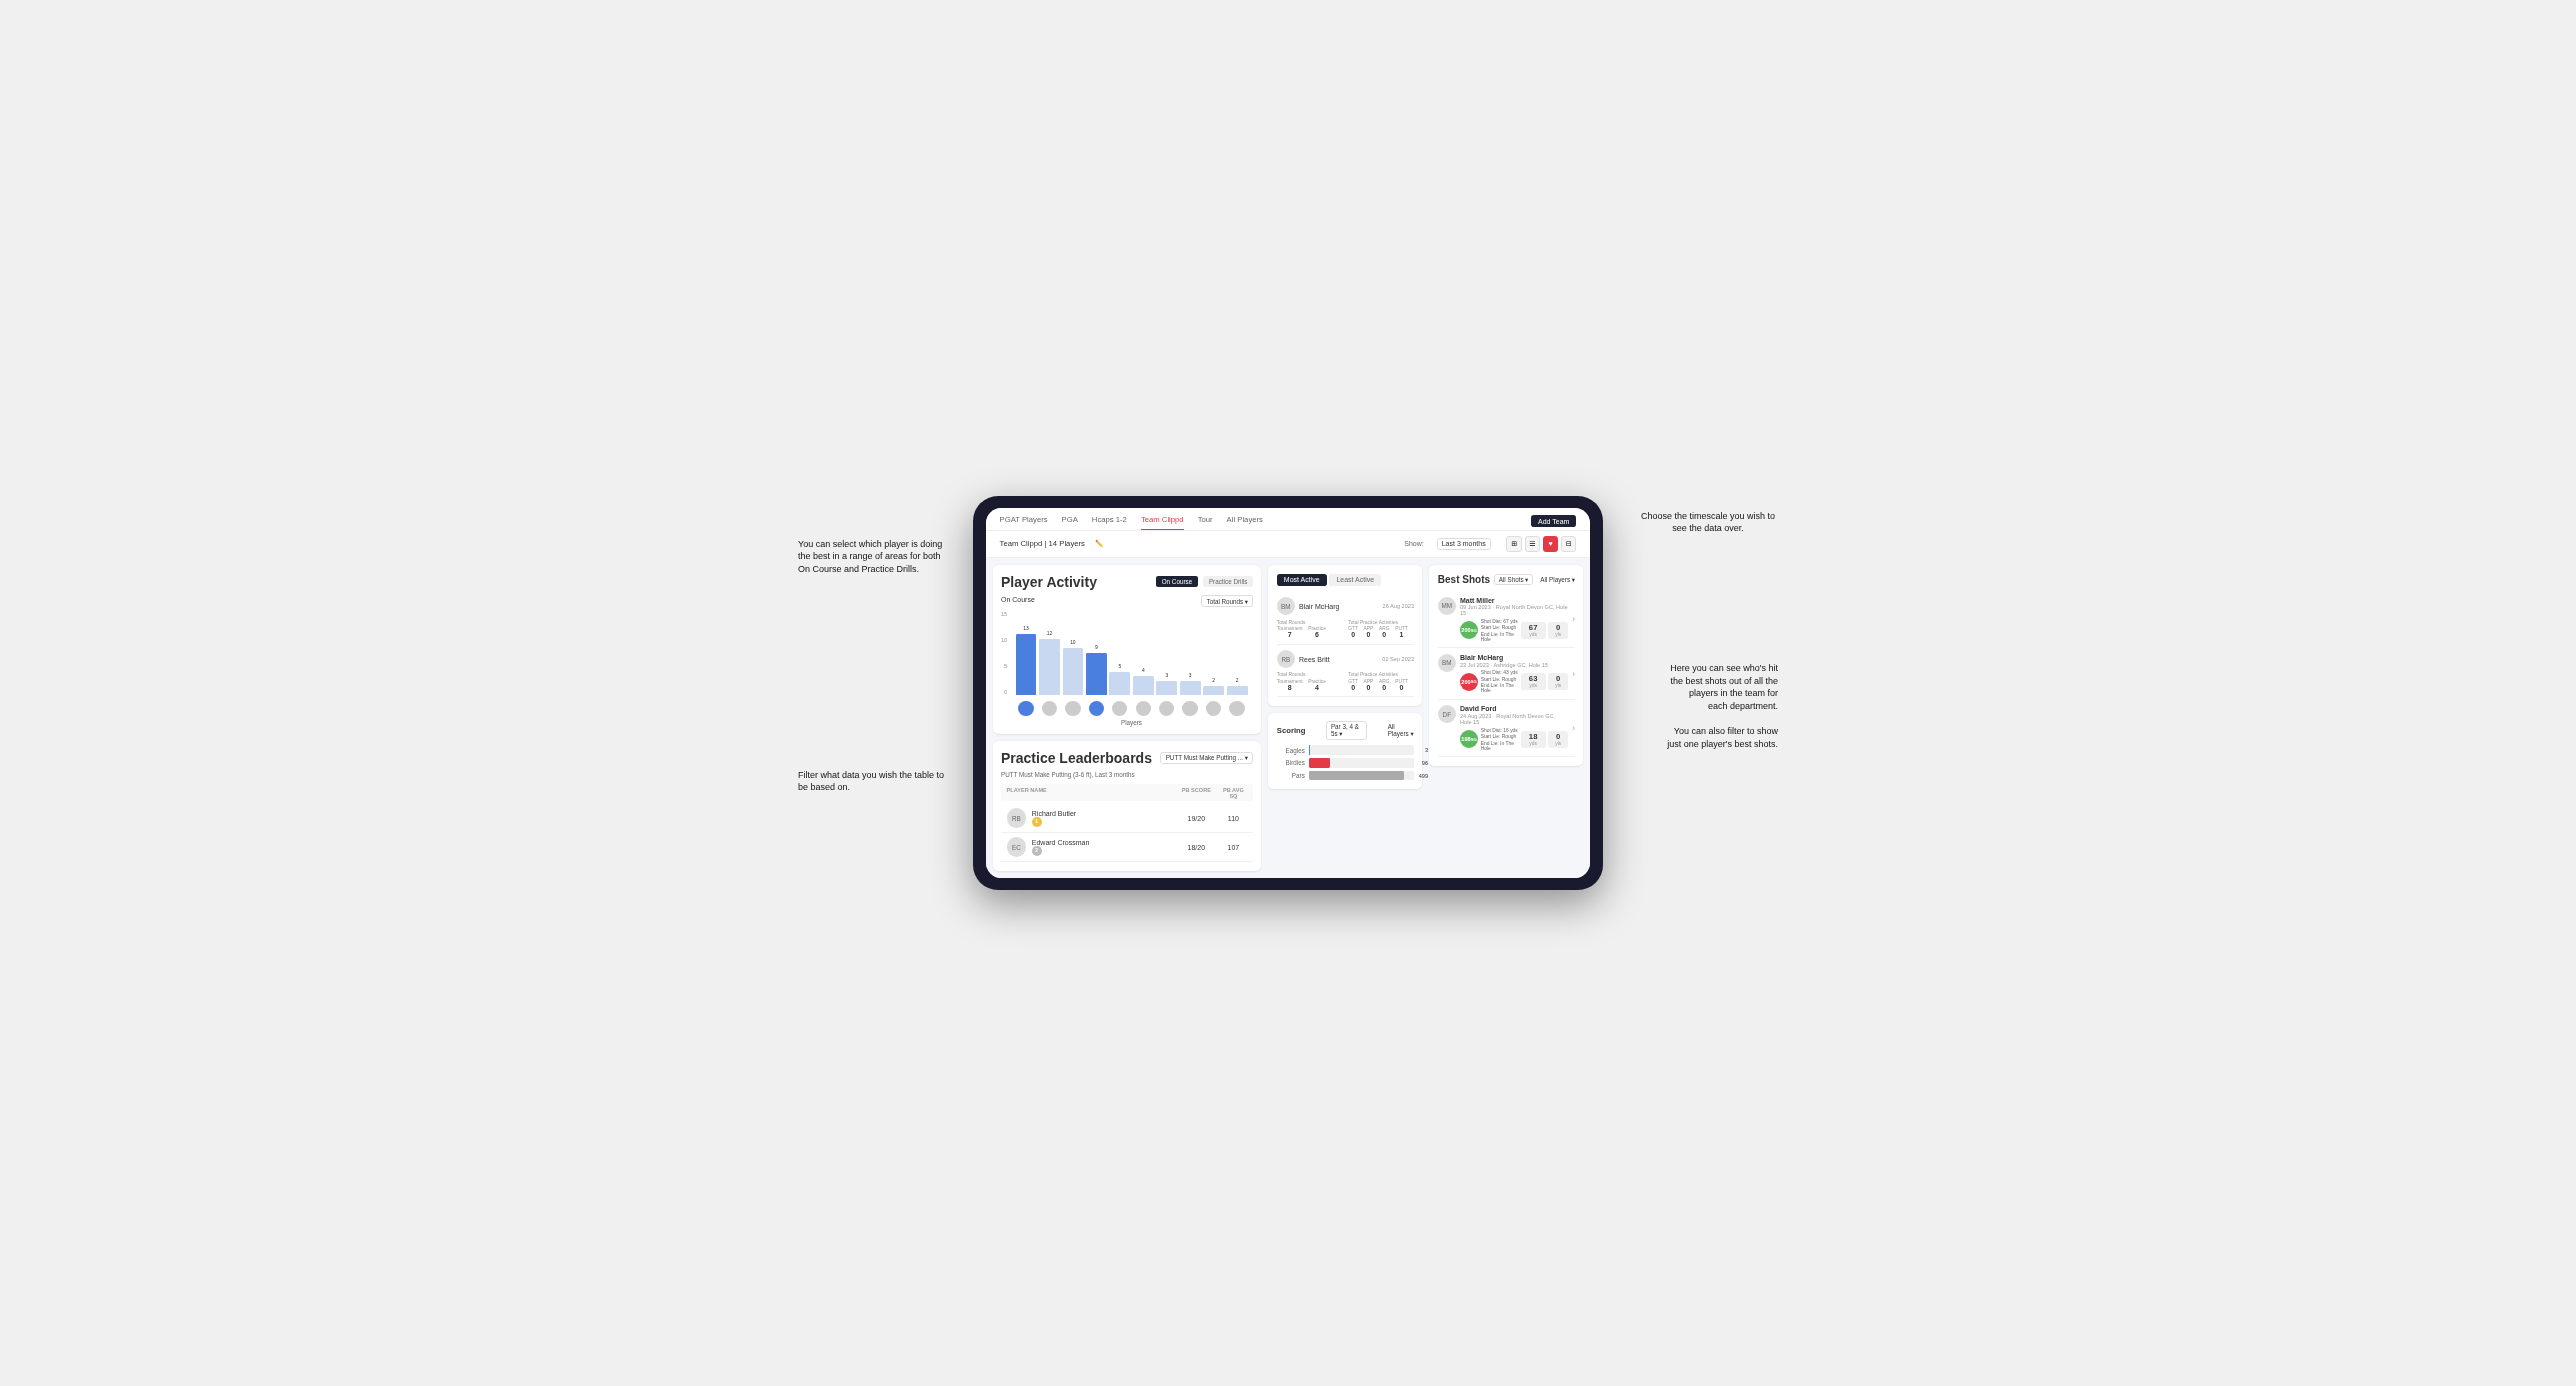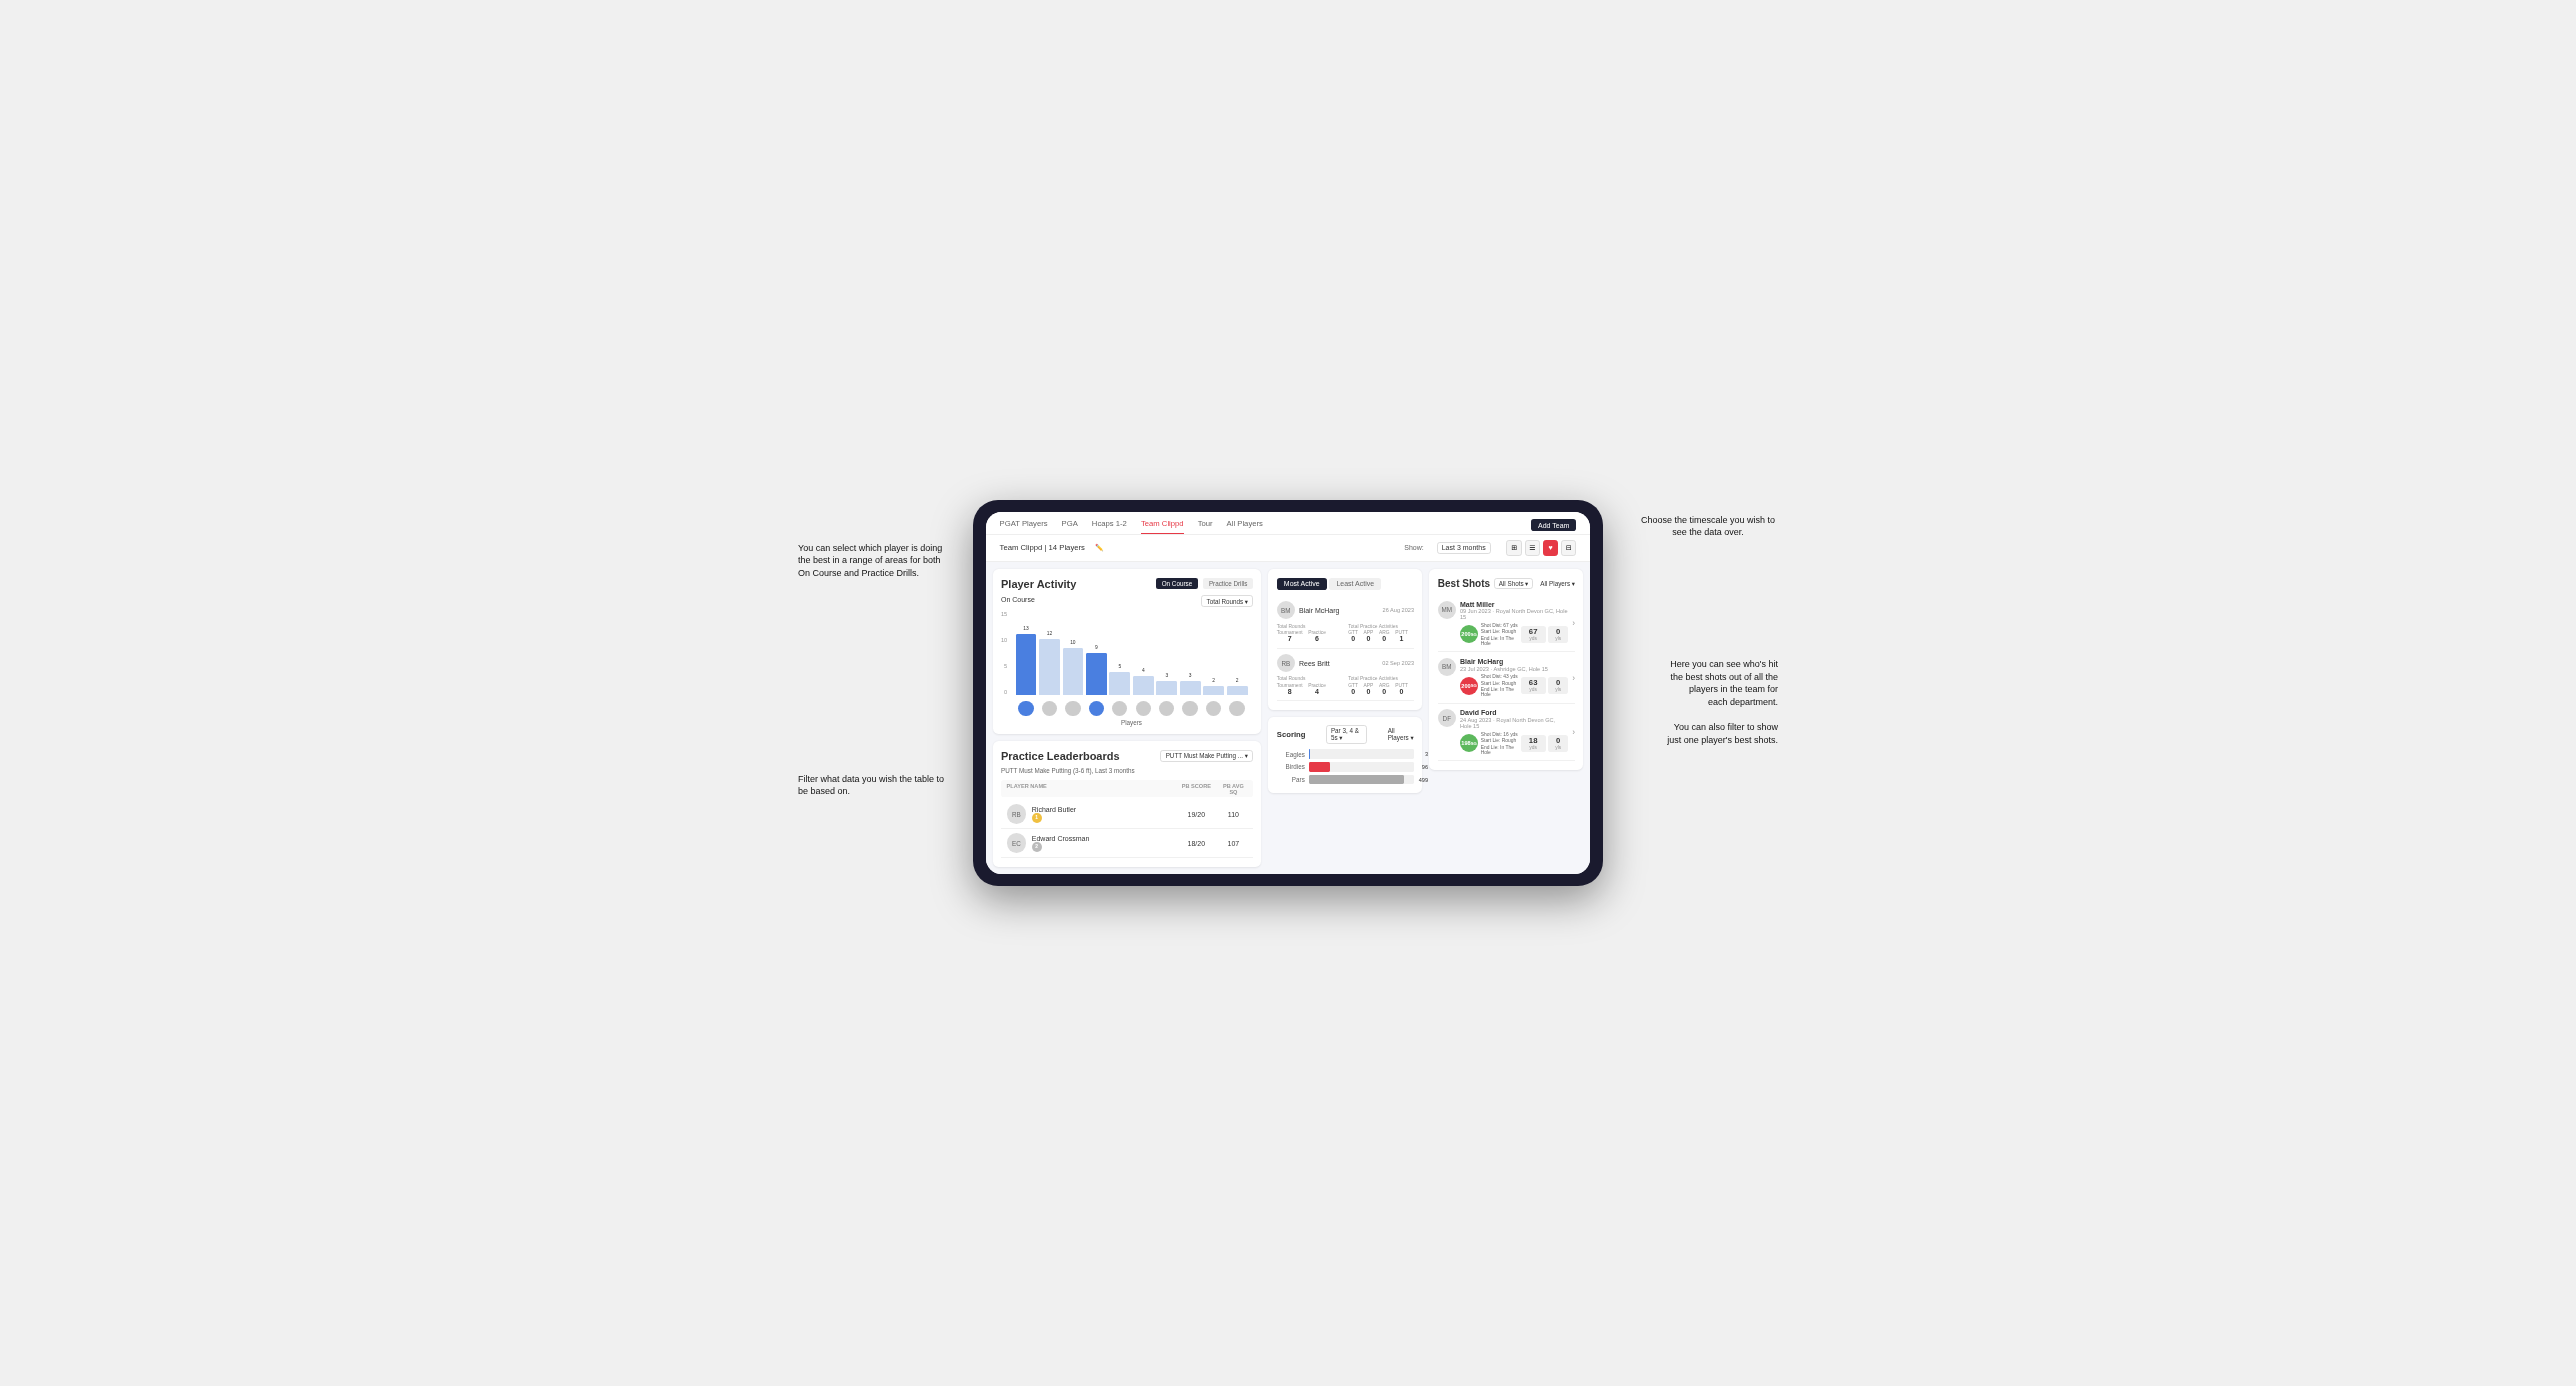--- a/index.html
+++ b/index.html
@@ -235,21 +235,21 @@
     }
 
     .card-header {
       display: flex;
       align-items: center;
       margin-bottom: 5.6px;
       gap: 5.6px;
     }
 
     .card-title {
-      font-size: 11px;
+      font-size: 14px;
       font-weight: 600;
       color: #333;
     }
 
     .card-spacer { flex: 1; }
 
     .toggle-btn {
       font-size: 6.3px;
       padding: 2.1px 5.6px;
       border-radius: 2.1px;

